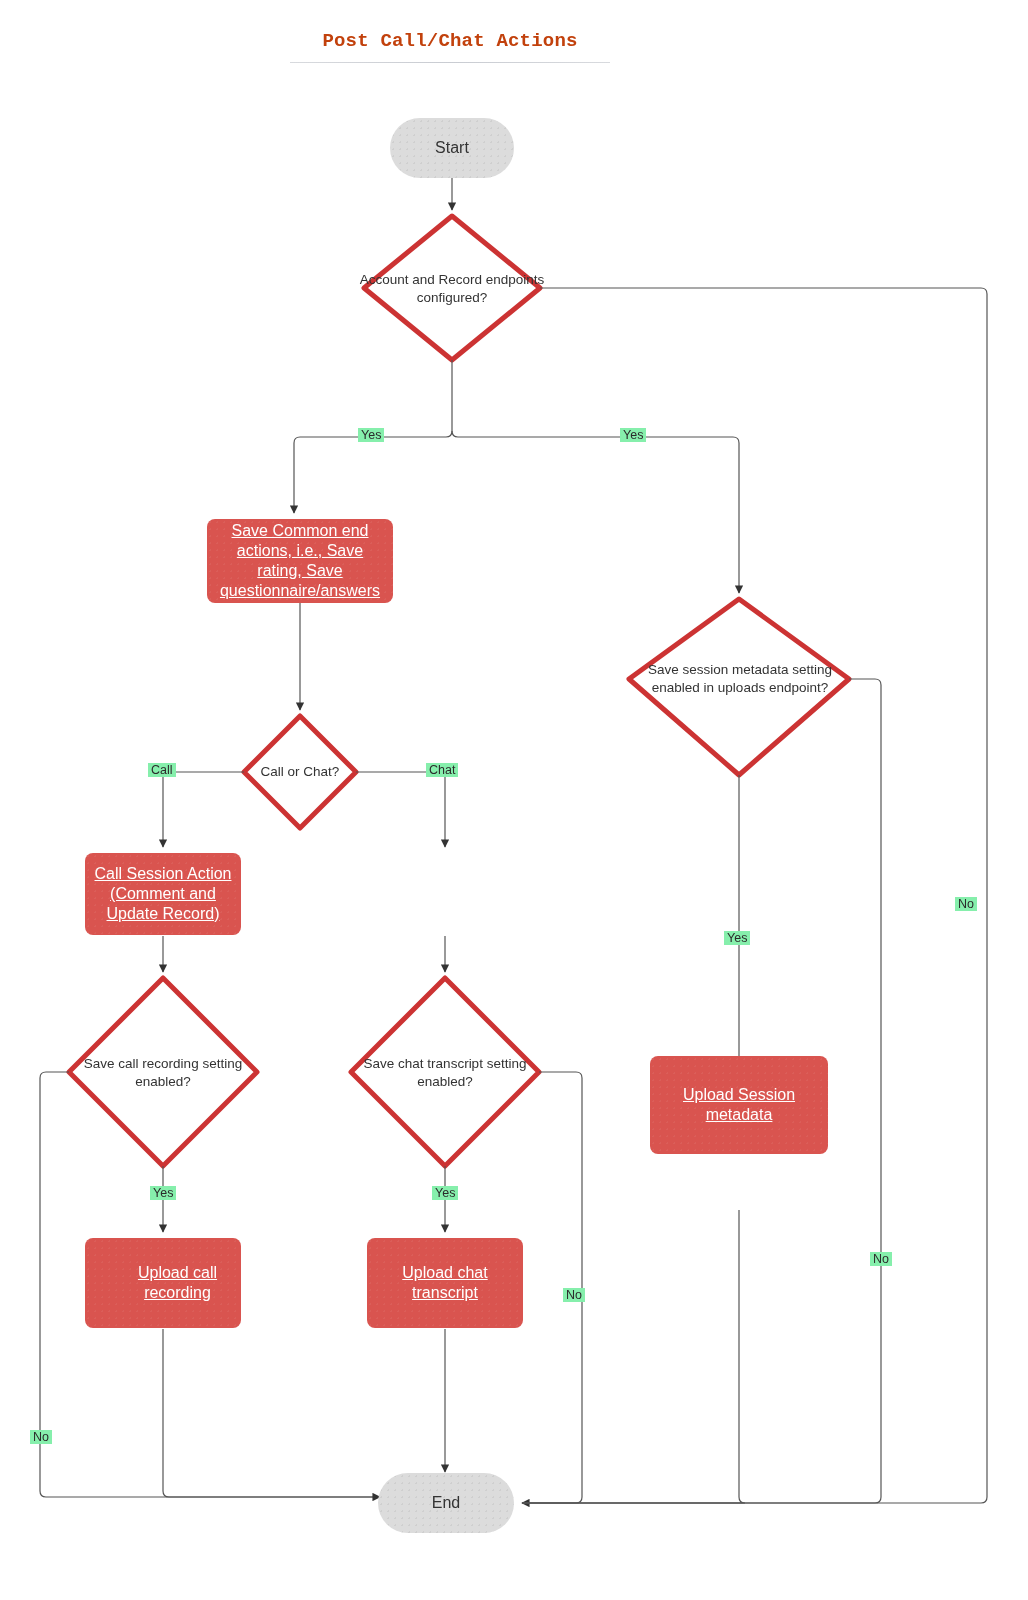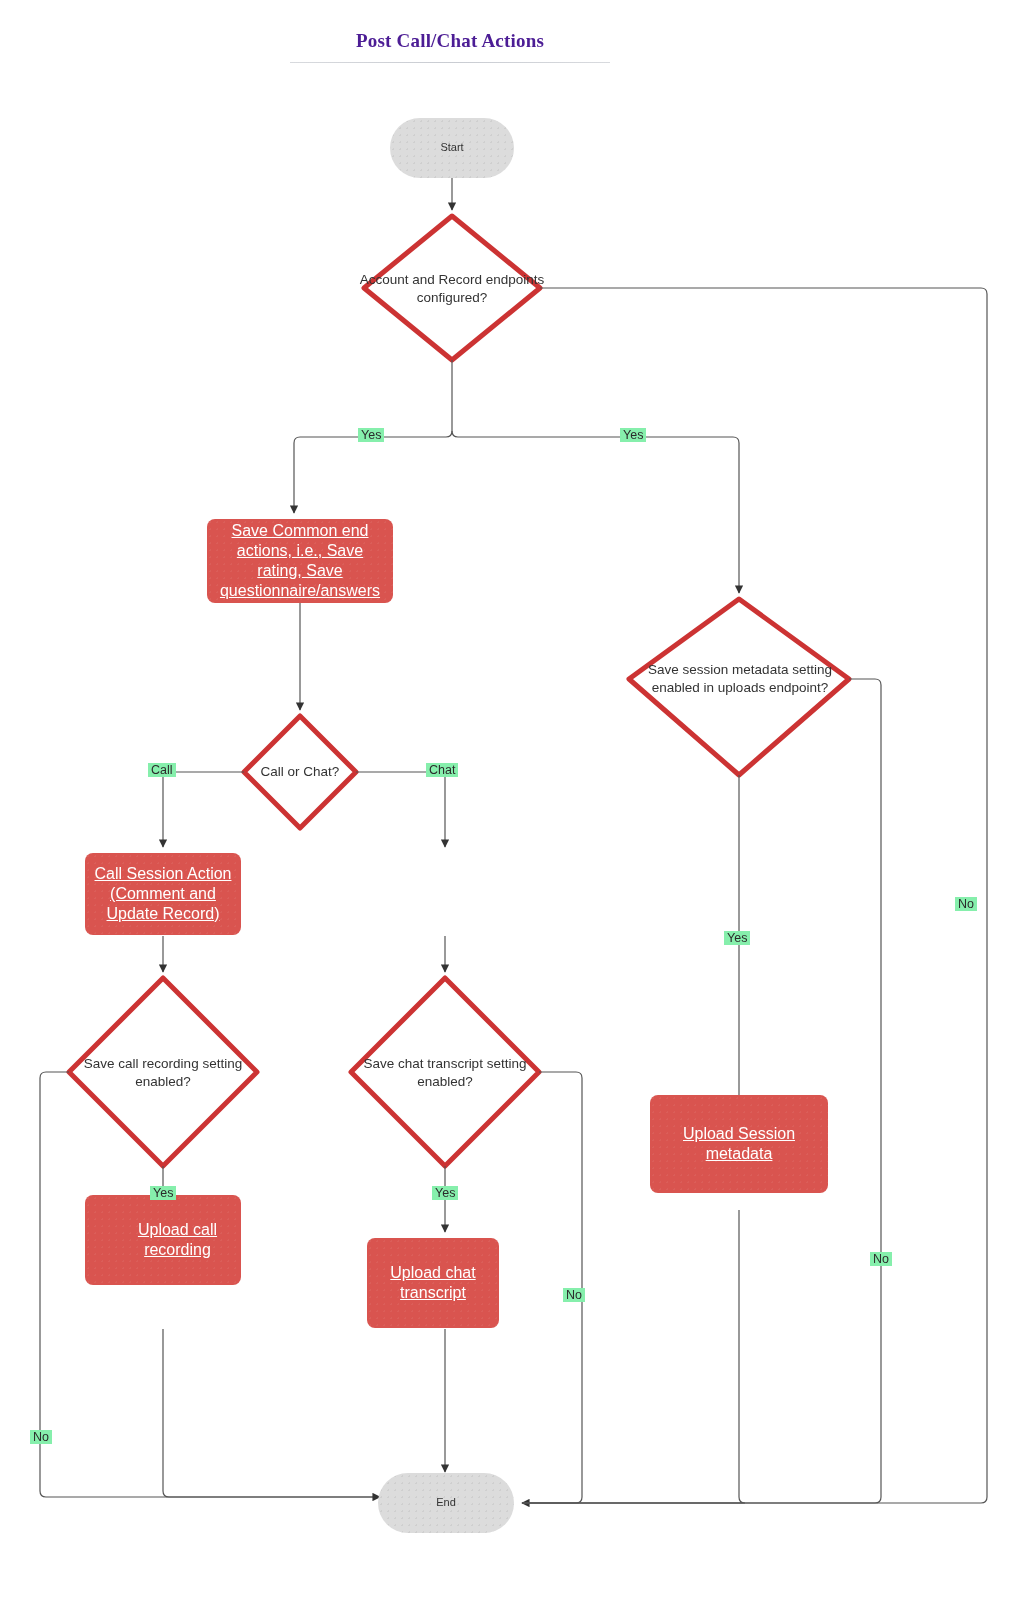--- a/index.html
+++ b/index.html
@@ -26,23 +26,23 @@
     height: 1600px;
   }
   .diagram-title {
     position: absolute;
     left: 290px;
     top: 30px;
     width: 320px;
     text-align: center;
     font-size: 19px;
     font-weight: bold;
-    color: #4c1d95;
+    color: #c2410c;
     letter-spacing: 0.2px;
-    font-family: Liberation Serif, serif;
+    font-family: Liberation Mono, monospace;
   }
   .title-rule {
     position: absolute;
     left: 290px;
     top: 62px;
     width: 320px;
     height: 1px;
     background: linear-gradient(to right, #d8dade, #c9ccd2, #d8dade);
   }
   .node {
@@ -51,21 +51,21 @@
     display: flex;
     align-items: center;
     justify-content: center;
     text-align: center;
     line-height: 1.25;
   }
   .node-terminal {
     background-color: #dcdcdc;
     border-radius: 30px;
     color: #333333;
-    font-size: 11px;
+    font-size: 16px;
     background-image: radial-gradient(#cfcfcf 1px, transparent 1px);
     background-size: 7px 7px;
   }
   .node-process {
     background-color: #d9544f;
     border-radius: 8px;
     color: #ffffff;
     font-size: 16px;
     padding: 4px 8px;
     background-image: radial-gradient(rgba(255,255,255,0.06) 1px, transparent 1px);
@@ -192,33 +192,33 @@
 
 
   <div class="node-decision-label" style="left:78px; top:1046px; width:170px; height:54px;">
     <span>Save call recording setting enabled?</span>
   </div>
 
   <div class="node-decision-label" style="left:360px; top:1046px; width:170px; height:54px;">
     <span>Save chat transcript setting enabled?</span>
   </div>
 
-  <div class="node node-process" style="left:85px; top:1195px; width:156px; height:90px;padding-left:37px;">
+  <div class="node node-process" style="left:85px; top:1238px; width:156px; height:90px;padding-left:37px;">
     <span>Upload call recording</span>
   </div>
 
-  <div class="node node-process" style="left:367px; top:1238px; width:132px; height:90px;">
+  <div class="node node-process" style="left:367px; top:1238px; width:156px; height:90px;">
     <span>Upload chat transcript</span>
   </div>
 
   <div class="node-decision-label" style="left:634px; top:652px; width:212px; height:54px;">
     <span>Save session metadata setting enabled in uploads endpoint?</span>
   </div>
 
-  <div class="node node-process" style="left:650px; top:1095px; width:178px; height:98px;">
+  <div class="node node-process" style="left:650px; top:1056px; width:178px; height:98px;">
     <span>Upload Session metadata</span>
   </div>
 
   <div class="node node-terminal" style="left:378px; top:1473px; width:136px; height:60px;">
     <span>End</span>
   </div>
 
   <div class="edge-label" style="left:358px; top:428px;">Yes</div>
 
   <div class="edge-label" style="left:620px; top:428px;">Yes</div>

